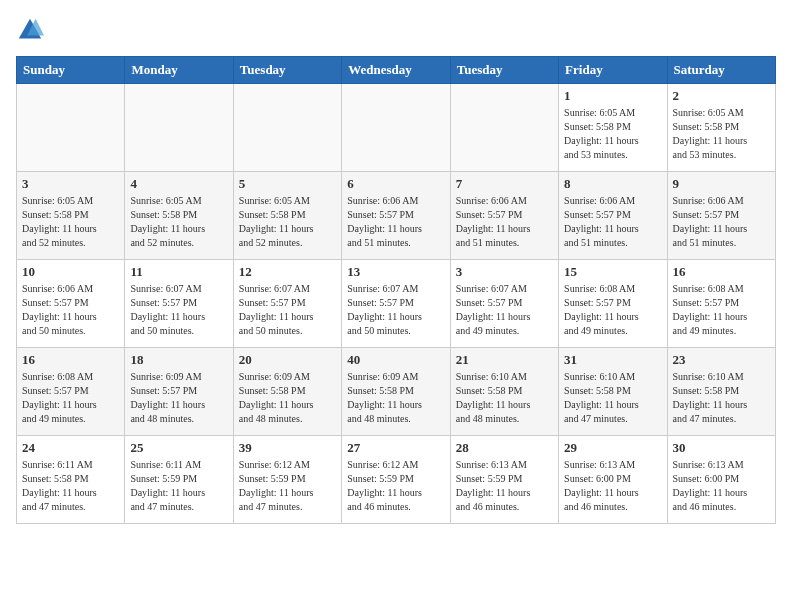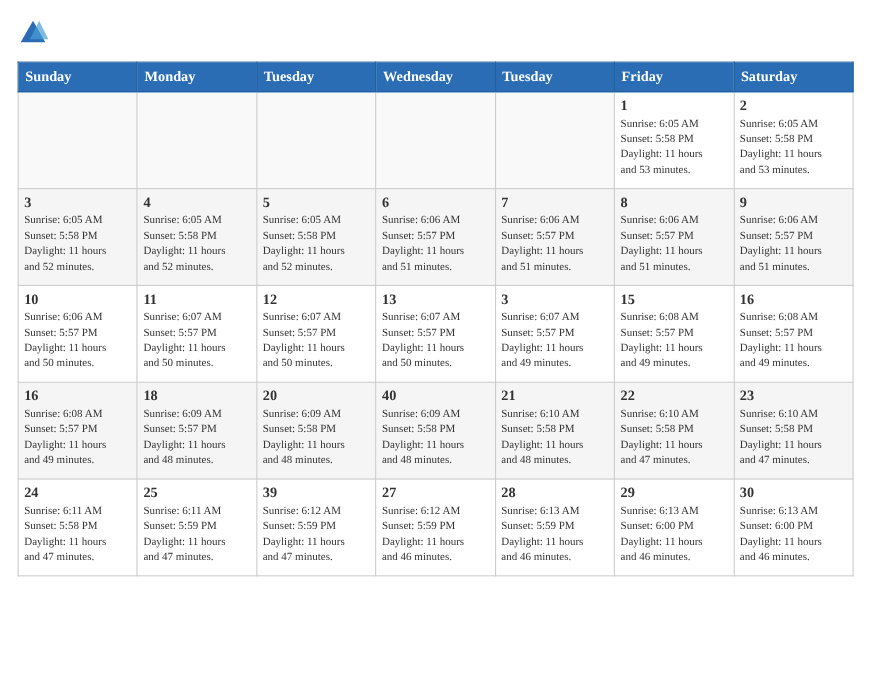--- a/index.html
+++ b/index.html
@@ -280,21 +280,21 @@
 and 48 minutes.</div>
         </td>
         <td>
           <div class="day-number">21</div>
           <div class="day-info" style="white-space: pre-line;">Sunrise: 6:10 AM
 Sunset: 5:58 PM
 Daylight: 11 hours
 and 48 minutes.</div>
         </td>
         <td>
-          <div class="day-number">22</div>
+          <div class="day-number">31</div>
           <div class="day-info" style="white-space: pre-line;">Sunrise: 6:10 AM
 Sunset: 5:58 PM
 Daylight: 11 hours
 and 47 minutes.</div>
         </td>
         <td>
           <div class="day-number">23</div>
           <div class="day-info" style="white-space: pre-line;">Sunrise: 6:10 AM
 Sunset: 5:58 PM
 Daylight: 11 hours

